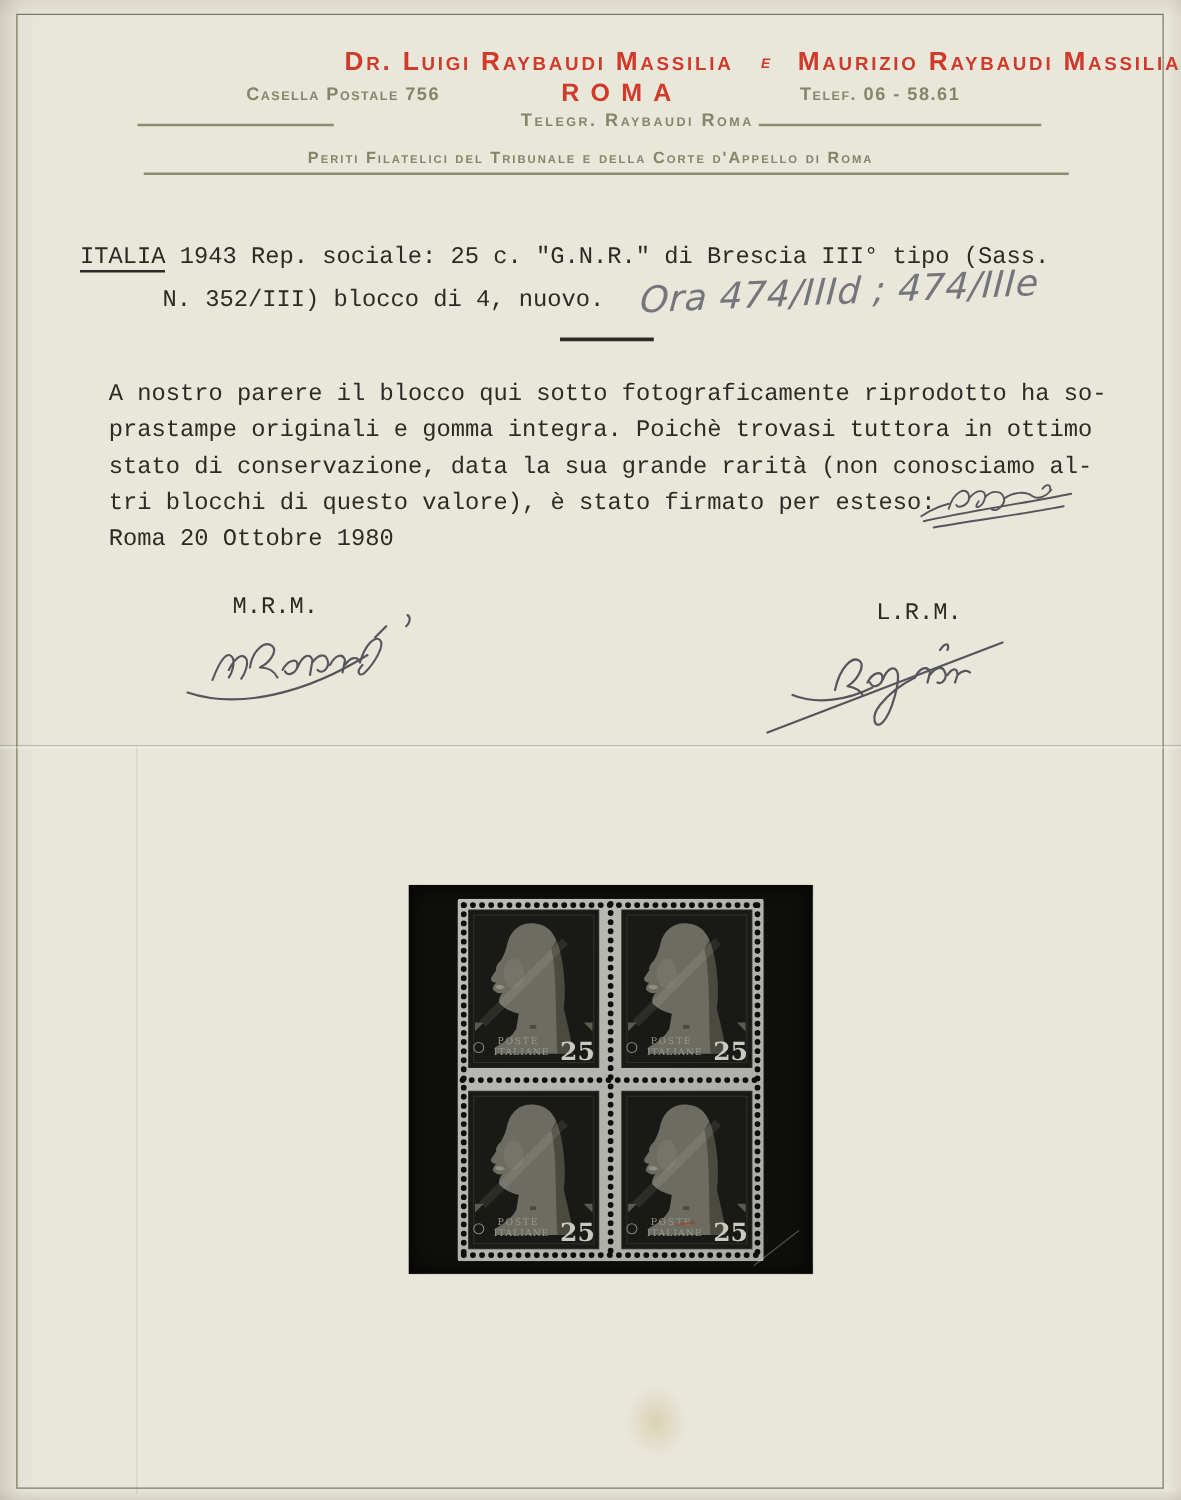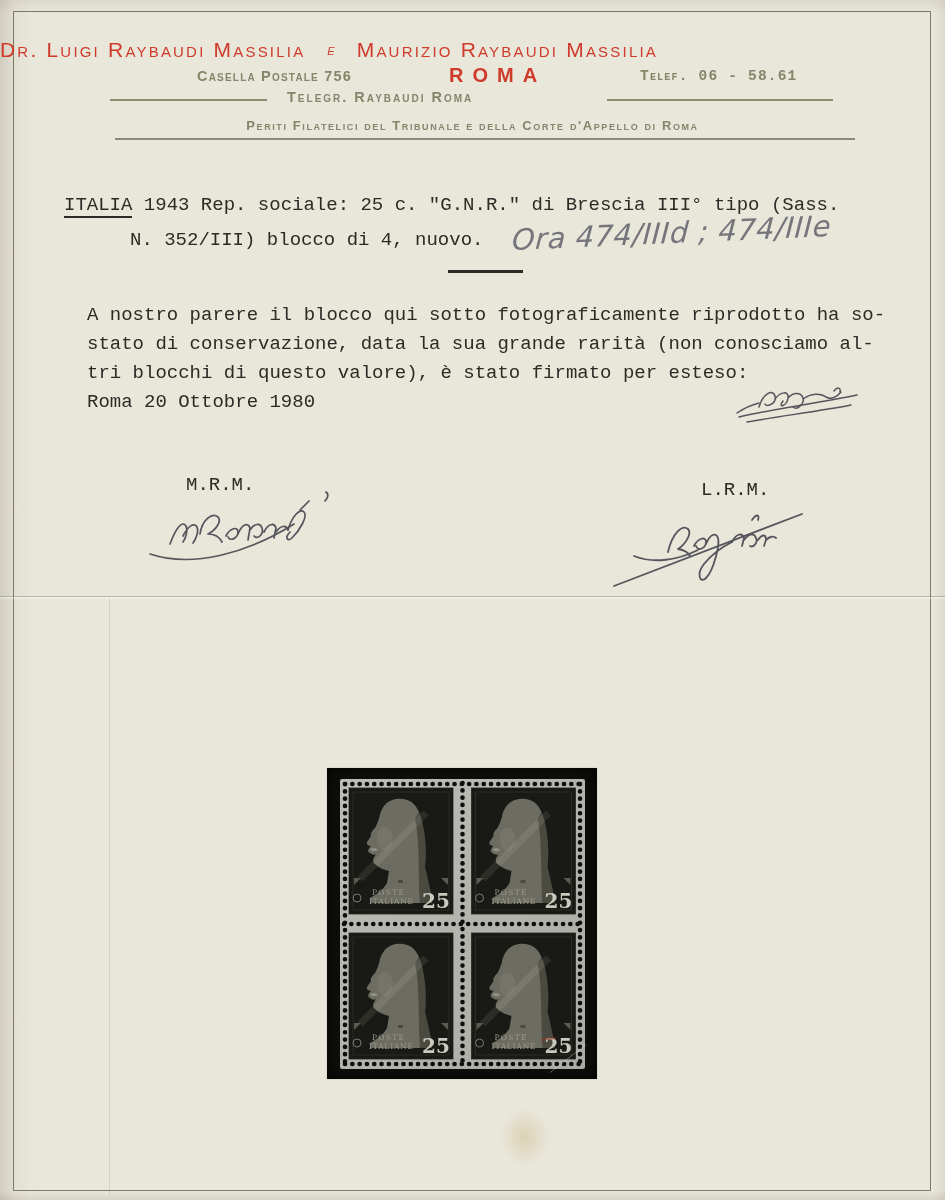--- a/index.html
+++ b/index.html
@@ -12,28 +12,28 @@
       linear-gradient(0deg, rgba(110,105,85,.14), rgba(110,105,85,0) 9px),
       #e9e6da;
     font-family:"Liberation Sans", sans-serif;
   }
   .frame{
     position:absolute;left:13px;top:11px;width:916px;height:1178px;
     border:1.5px solid rgba(104,104,78,.85);pointer-events:none;
   }
   .abs{position:absolute;}
   
-  .names{left:0;right:0;top:38px;text-align:left;color:#cf3a2a;
-    font-weight:normal;font-size:21px;letter-spacing:2.2px;font-variant-caps:small-caps;}
+  .names{left:0;right:0;top:38px;text-align:right;color:#cf3a2a;
+    font-weight:bold;font-size:21px;letter-spacing:2.2px;font-variant-caps:small-caps;}
   .names .sep{font-style:italic;font-size:15px;letter-spacing:0;margin:0 22px;position:relative;top:-2px;}
   .olivetxt{color:#85856a;font-weight:bold;font-variant-caps:small-caps;letter-spacing:1.2px;}
   .casella{left:197px;top:68px;font-size:14.5px;text-align:center;}
   .roma{left:449px;top:64px;color:#cf3a2a;font-weight:bold;font-size:20px;letter-spacing:9px;}
-  .telef{left:640px;top:68px;font-size:14.5px;font-family:Liberation Mono, monospace;}
-  .telegr{left:287px;top:89px;width:316px;text-align:left;font-size:14.5px;letter-spacing:2px;}
+  .telef{left:640px;top:68px;font-size:14.5px;}
+  .telegr{left:287px;top:89px;width:316px;text-align:right;font-size:14.5px;letter-spacing:2px;}
   .rule{background:#8c8c70;height:2px;}
   .rule-left{left:110px;top:99px;width:157px;}
   .rule-right{left:607px;top:99px;width:226px;}
   .periti{left:0;right:0;top:118px;text-align:center;font-size:13px;letter-spacing:1.6px;}
   .rule-full{left:115px;top:138px;width:740px;height:1.5px;background:rgba(130,130,105,.9);}
   
   .tw{font-family:"Liberation Mono","DejaVu Sans Mono",monospace;color:#2d2b26;font-size:19px;}
   .title1{left:64px;top:194px;}
   .title1 .kw{border-bottom:2px solid #2d2b26;padding-bottom:0px;}
   .title2{left:130px;top:229px;}
@@ -43,21 +43,21 @@
   .body{left:62px;top:304px;width:840px;}
   .body .ln{height:29.1px;white-space:pre;margin-left:25px;}
   .initials-left{left:186px;top:474px;}
   .initials-right{left:701px;top:479px;}
   .sig path{fill:none;stroke:#55555c;stroke-linecap:round;stroke-linejoin:round;}
   
   .fold{left:0;top:596px;width:945px;height:1px;background:rgba(110,110,88,.38);}
   .fold-hi{left:0;top:597px;width:945px;height:3px;background:linear-gradient(rgba(255,255,255,.45),rgba(255,255,255,0));}
   .crease-v{left:109px;top:598px;width:1px;height:597px;background:rgba(110,110,88,.16);}
   
-  .photo{left:327px;top:768px;width:270px;height:311px;background:#0f0f0d;
+  .photo{left:327px;top:708px;width:323px;height:311px;background:#0f0f0d;
     display:flex;align-items:center;justify-content:center;
     box-shadow:inset 0 0 20px rgba(0,0,0,.85), 0 0 1px rgba(60,60,50,.4);}
   .scratch{position:absolute;right:6px;bottom:20px;width:46px;height:1px;
     background:rgba(255,255,255,.28);transform:rotate(-38deg);}
   .speck{position:absolute;left:214px;top:270px;width:15px;height:2px;
     background:rgba(150,60,30,.55);transform:rotate(-8deg);}
   .stampsvg text{font-family:"DejaVu Serif","Liberation Serif",serif;}
   .smudge{left:492px;top:1098px;width:66px;height:78px;border-radius:50%;
     background:radial-gradient(closest-side, rgba(185,160,80,.28), rgba(185,160,80,0) 72%);
     filter:blur(1px);}
@@ -80,20 +80,21 @@
   <div class="abs olivetxt periti">Periti Filatelici del Tribunale e della Corte d'Appello di Roma</div>
   <div class="abs rule-full"></div>
 
   <div class="abs tw title1"><span class="kw">ITALIA</span><span> 1943 Rep. sociale: 25 c. "G.N.R." di Brescia III° tipo (Sass.</span></div>
   <div class="abs tw title2">N. 352/III) blocco di 4, nuovo.</div>
   <div class="abs note">Ora 474/IIId ; 474/IIIe</div>
   <div class="abs divider"></div>
 
   <div class="abs tw body">
     <div class="ln">A nostro parere il blocco qui sotto fotograficamente riprodotto ha so-</div>
+    <div class="ln">prastampe originali e gomma integra. Poichè trovasi tuttora in ottimo</div>
     <div class="ln">stato di conservazione, data la sua grande rarità (non conosciamo al-</div>
     <div class="ln">tri blocchi di questo valore), è stato firmato per esteso:</div>
     <div class="ln">Roma 20 Ottobre 1980</div>
   </div>
 
   <svg class="abs sig" style="left:733px;top:381px;" width="130" height="48" viewBox="0 0 130 48">
     <g stroke-width="1.5">
       <path d="M4,32 C10,28 18,24 26,22"></path>
       <path d="M26,26 C30,12 40,8 42,15 C44,22 34,27 32,23 M42,18 C48,10 56,10 55,17 C54,25 44,28 50,20 M55,17 C60,11 68,11 70,17 C72,22 64,30 60,26 M70,18 C78,12 88,12 93,16 C98,19 104,16 108,11 M101,10 C104,6 108,6 107,11"></path>
       <path d="M6,36 C40,28 85,22 124,14"></path>

